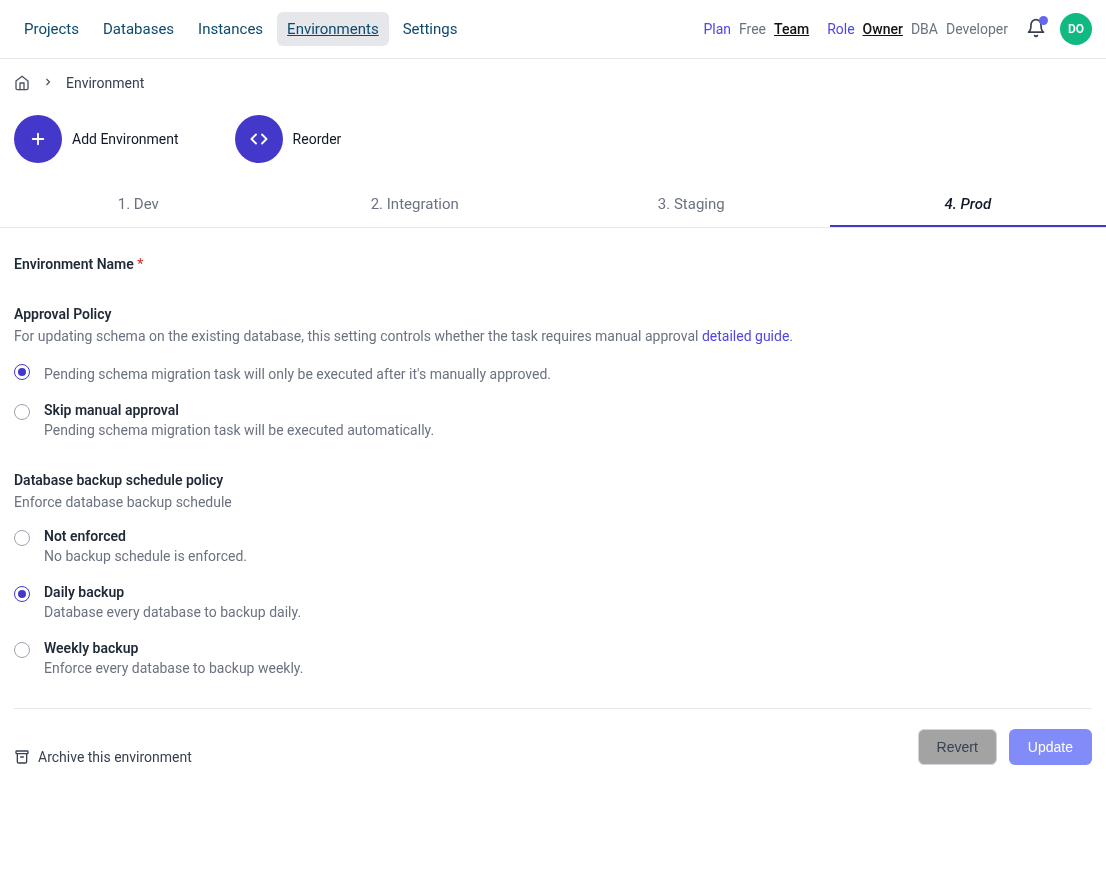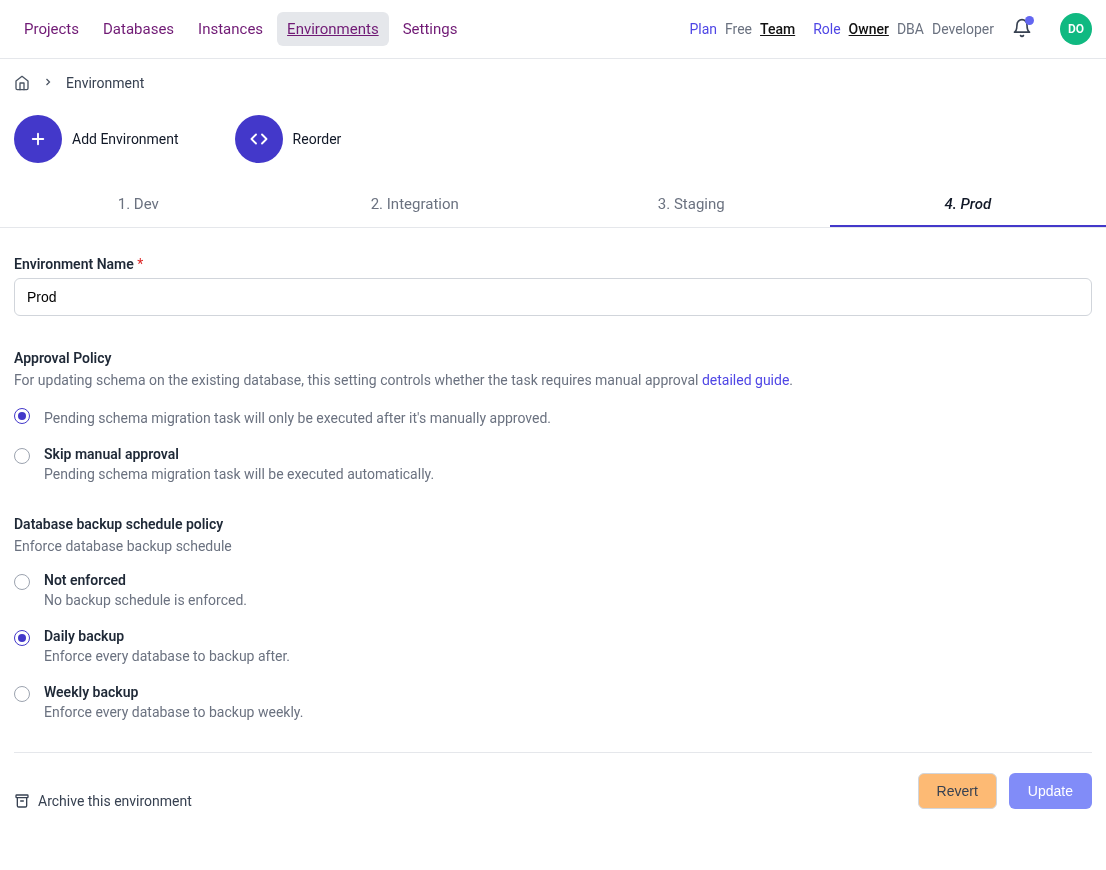--- a/index.html
+++ b/index.html
@@ -14,21 +14,21 @@
       align-items: center;
       padding: 0 14px;
       height: 59px;
       border-bottom: 1px solid #e5e7eb;
     }
     .topnav-left { display: flex; gap: 4px; }
     .nav-item {
       padding: 8px 10px;
       border-radius: 6px;
       cursor: pointer;
-      color: #701a75;
+      color: #0c4a6e;
       font-size: 15px;
     }
     .nav-item.active { background: #e5e7eb; text-decoration: underline; }
     .topnav-right {
       margin-left: auto;
       display: flex;
       align-items: center;
       gap: 8px;
       font-size: 14px;
     }
@@ -37,21 +37,21 @@
     .role-label { color: #4f46e5; margin-left: 10px; }
     .role-owner { color: #111; text-decoration: underline; font-weight: 500; }
     .role-other { color: #6b7280; }
     .bell-wrap { position: relative; margin-left: 10px; cursor: pointer; }
     .bell-dot { position: absolute; top: -2px; right: -2px; width: 9px; height: 9px; background: #6366f1; border-radius: 50%; }
     .avatar {
       width: 32px; height: 32px; border-radius: 50%;
       background: #10b981; color: #fff;
       display: flex; align-items: center; justify-content: center;
       font-size: 12px; font-weight: 600;
-      margin-left: 20px;
+      margin-left: 6px;
     }
     .breadcrumb {
       display: flex; align-items: center; gap: 12px;
       padding: 16px 14px 0 14px;
       color: #374151;
     }
     .breadcrumb svg { color: #4b5563; }
     .chevron-sep { color: #9ca3af; }
     .page-actions {
       display: flex; gap: 56px;
@@ -101,21 +101,21 @@
       border-top: 1px solid #e5e7eb;
       margin-top: 32px; padding-top: 20px;
       display: flex; align-items: flex-end;
     }
     .archive-btn { display: flex; align-items: center; gap: 8px; color: #374151; cursor: pointer; font-size: 14px; }
     .footer-right { margin-left: auto; display: flex; gap: 12px; }
     .btn {
       padding: 9px 18px; border-radius: 6px; font-size: 14px;
       cursor: pointer; border: 1px solid transparent;
     }
-    .btn-secondary { background: #fdba74; border: 1px solid #d1d5db; color: #374151; }
+    .btn-secondary { background: #a3a3a3; border: 1px solid #d1d5db; color: #374151; }
     .btn-primary { background: #818cf8; color: #fff; }
   </style>
 </head>
 <body>
 
 <div class="topnav">
   <div class="topnav-left">
     <div class="nav-item">Projects</div>
     <div class="nav-item">Databases</div>
     <div class="nav-item">Instances</div>
@@ -179,21 +179,20 @@
   <div class="env-tab">1. Dev</div>
   <div class="env-tab">2. Integration</div>
   <div class="env-tab">3. Staging</div>
   <div class="env-tab active">4. Prod</div>
 </div>
 
 <div class="content">
   <label class="field-label">
     <span>Environment Name</span> <span class="req">*</span>
   </label>
-  <input class="text-input" type="text" value="Prod" style="">
 
   
   <div class="section">
     <div class="section-title">Approval Policy</div>
     <div class="section-desc">
       <span>For updating schema on the existing database, this setting controls whether the task requires manual approval </span><span class="inline-link">detailed guide</span><span>.</span>
     </div>
     <div class="radio-group">
       <div class="radio-row">
         <div class="radio checked"></div>
@@ -220,21 +219,21 @@
         <div class="radio"></div>
         <div class="radio-text">
           <div class="rt-title">Not enforced</div>
           <div class="rt-desc">No backup schedule is enforced.</div>
         </div>
       </div>
       <div class="radio-row">
         <div class="radio checked"></div>
         <div class="radio-text">
           <div class="rt-title">Daily backup</div>
-          <div class="rt-desc">Enforce every database to backup after.</div>
+          <div class="rt-desc">Database every database to backup daily.</div>
         </div>
       </div>
       <div class="radio-row">
         <div class="radio"></div>
         <div class="radio-text">
           <div class="rt-title">Weekly backup</div>
           <div class="rt-desc">Enforce every database to backup weekly.</div>
         </div>
       </div>
     </div>

